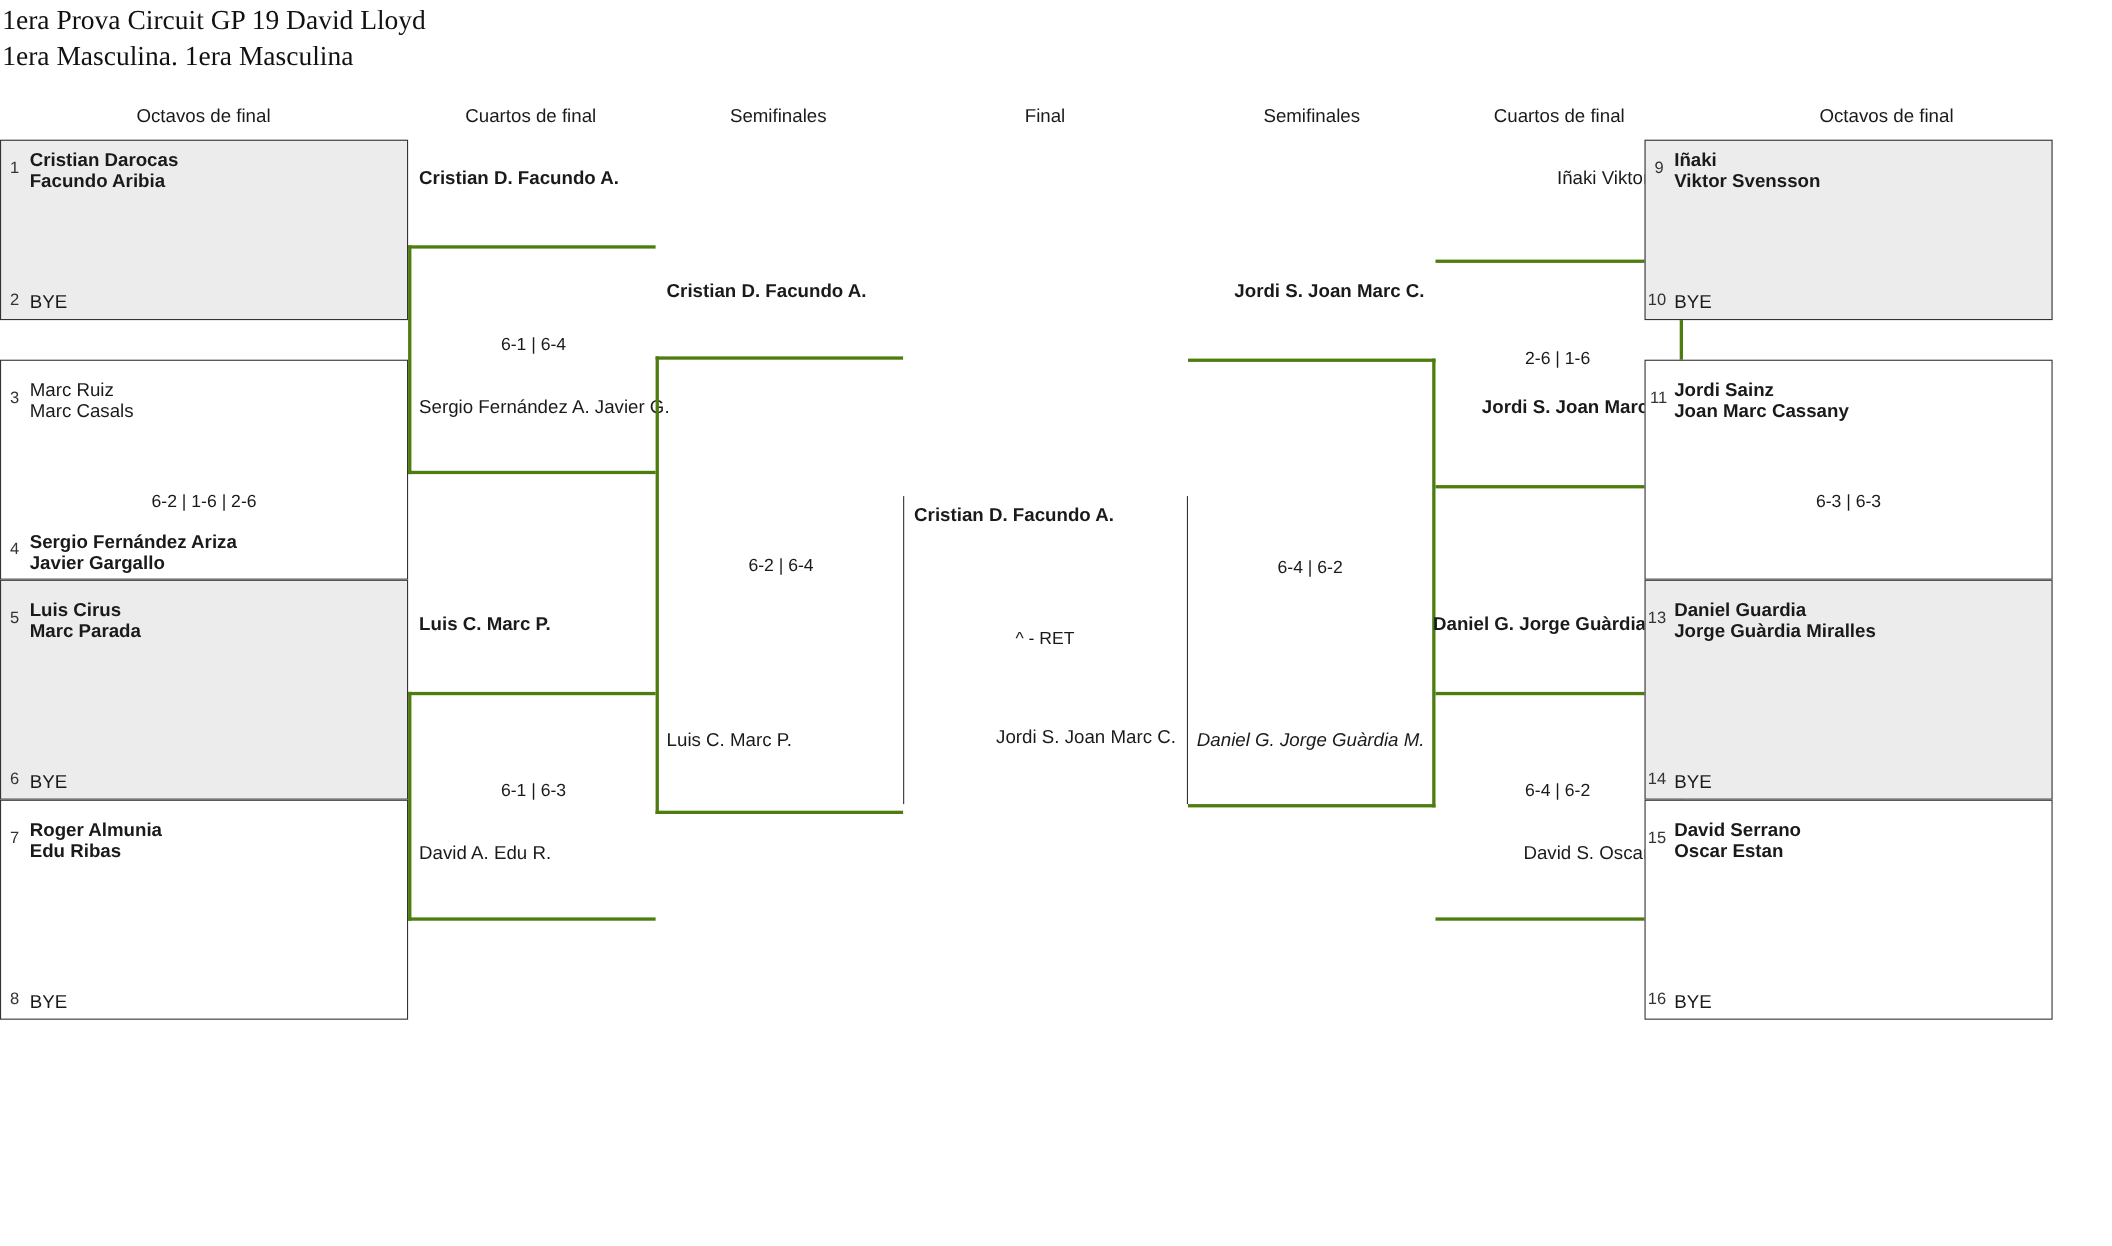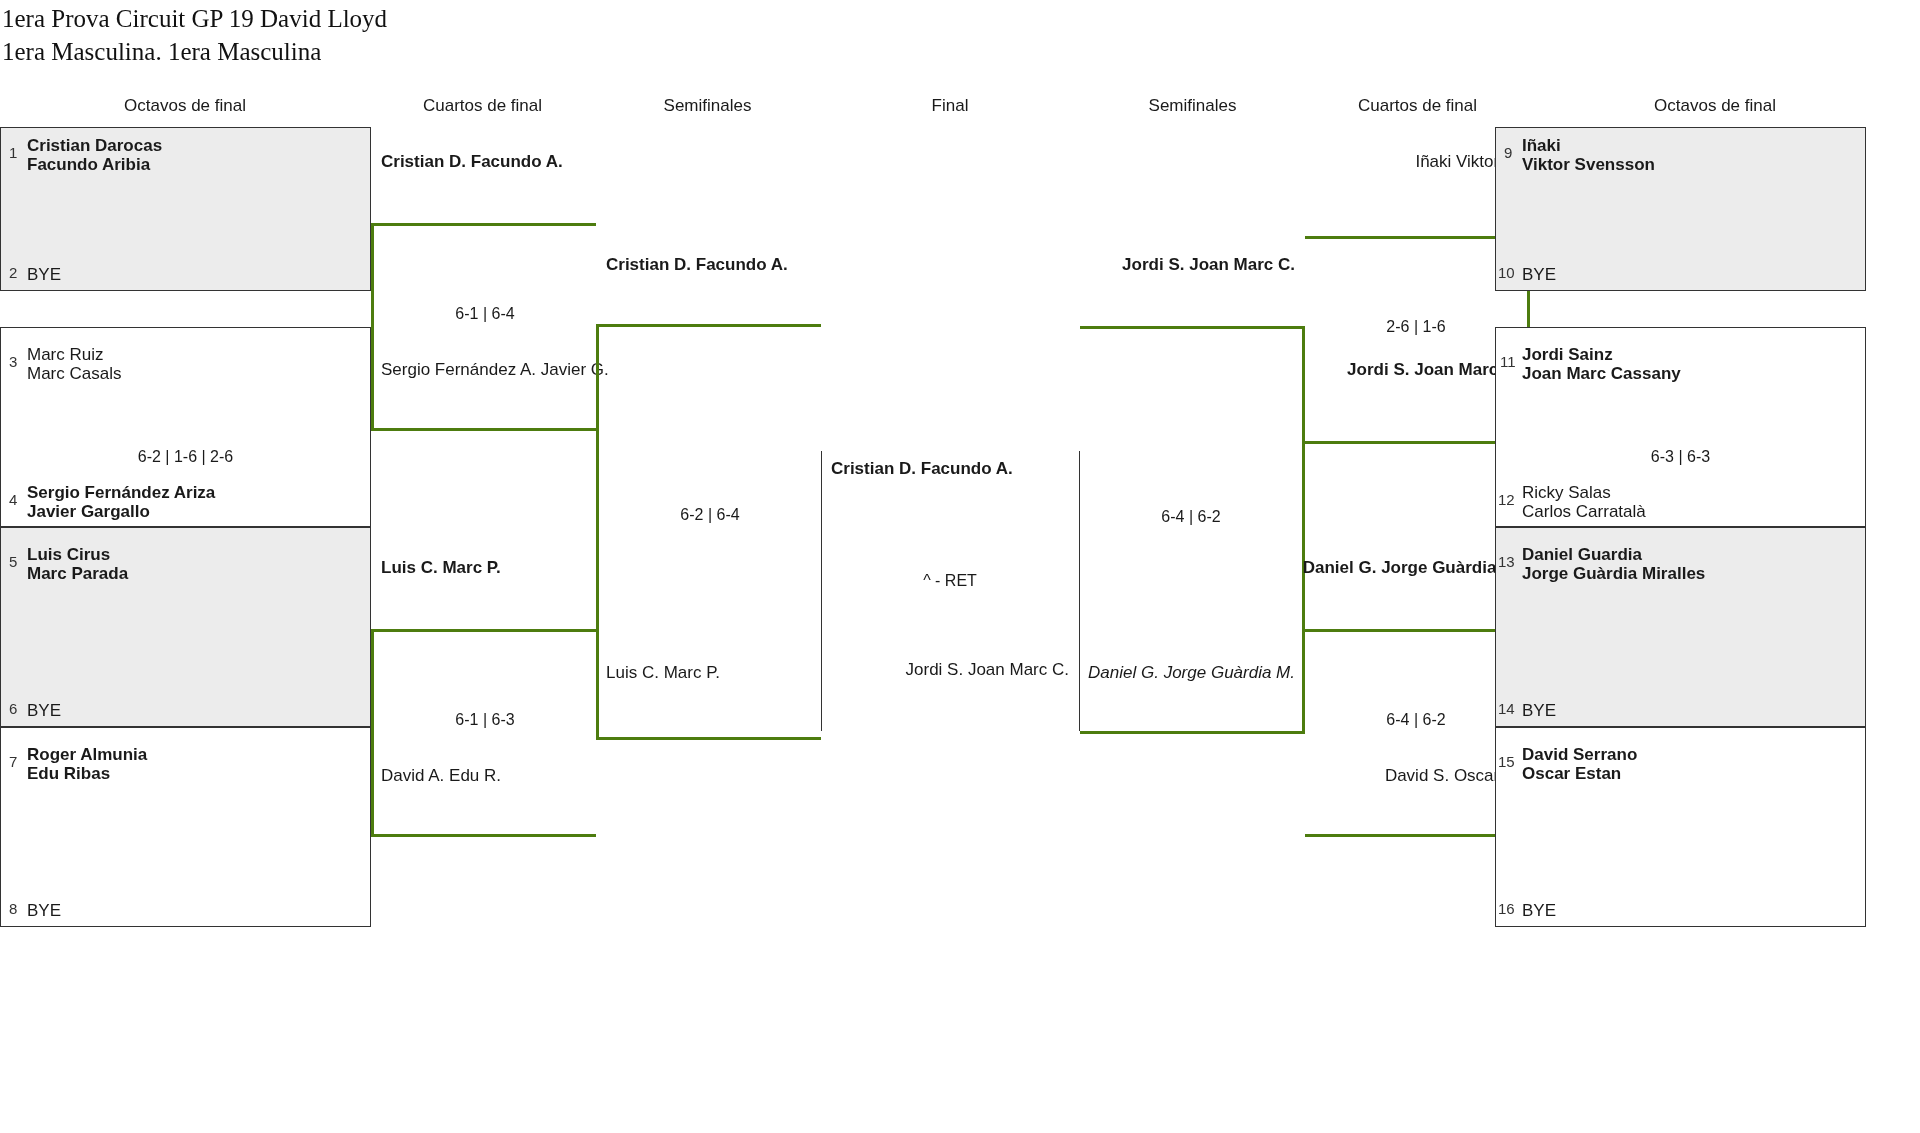--- a/index.html
+++ b/index.html
@@ -274,27 +274,20 @@
 
 <div class="seed-block" style="left:1495px; top:327px; width:371px; height:200px;">
   <div class="slot left winner" style="top:17px;">
     <span class="seed-no" style="left:4px;">11</span>
     <span class="names">
       <span class="n1">Jordi Sainz</span>
       <span class="n2">Joan Marc Cassany</span>
     </span>
   </div>
   <div class="score" style="left:0px; top:120px;">6-3 | 6-3</div>
-  <div class="slot left" style="top:155px;">
-    <span class="seed-no" style="left:2px;">12</span>
-    <span class="names">
-      <span class="n1">Ricky Salas</span>
-      <span class="n2">Carlos Carratalà</span>
-    </span>
-  </div>
 </div>
 
 <div class="seed-block shaded" style="left:1495px; top:527px; width:371px; height:200px;">
   <div class="slot left winner" style="top:17px;">
     <span class="seed-no" style="left:2px;">13</span>
     <span class="names">
       <span class="n1">Daniel Guardia</span>
       <span class="n2">Jorge Guàrdia Miralles</span>
     </span>
   </div>

